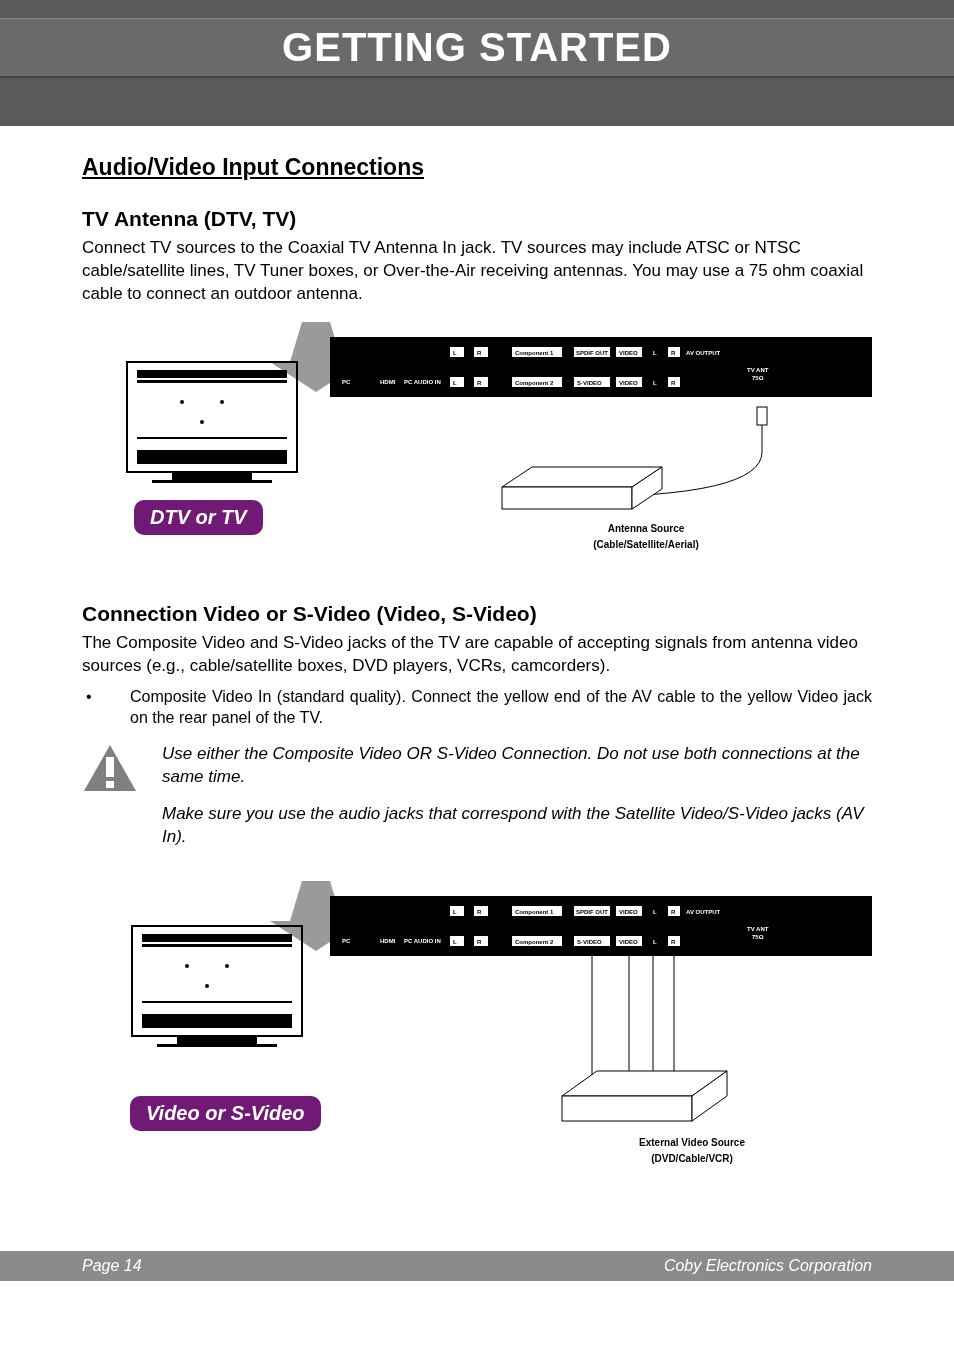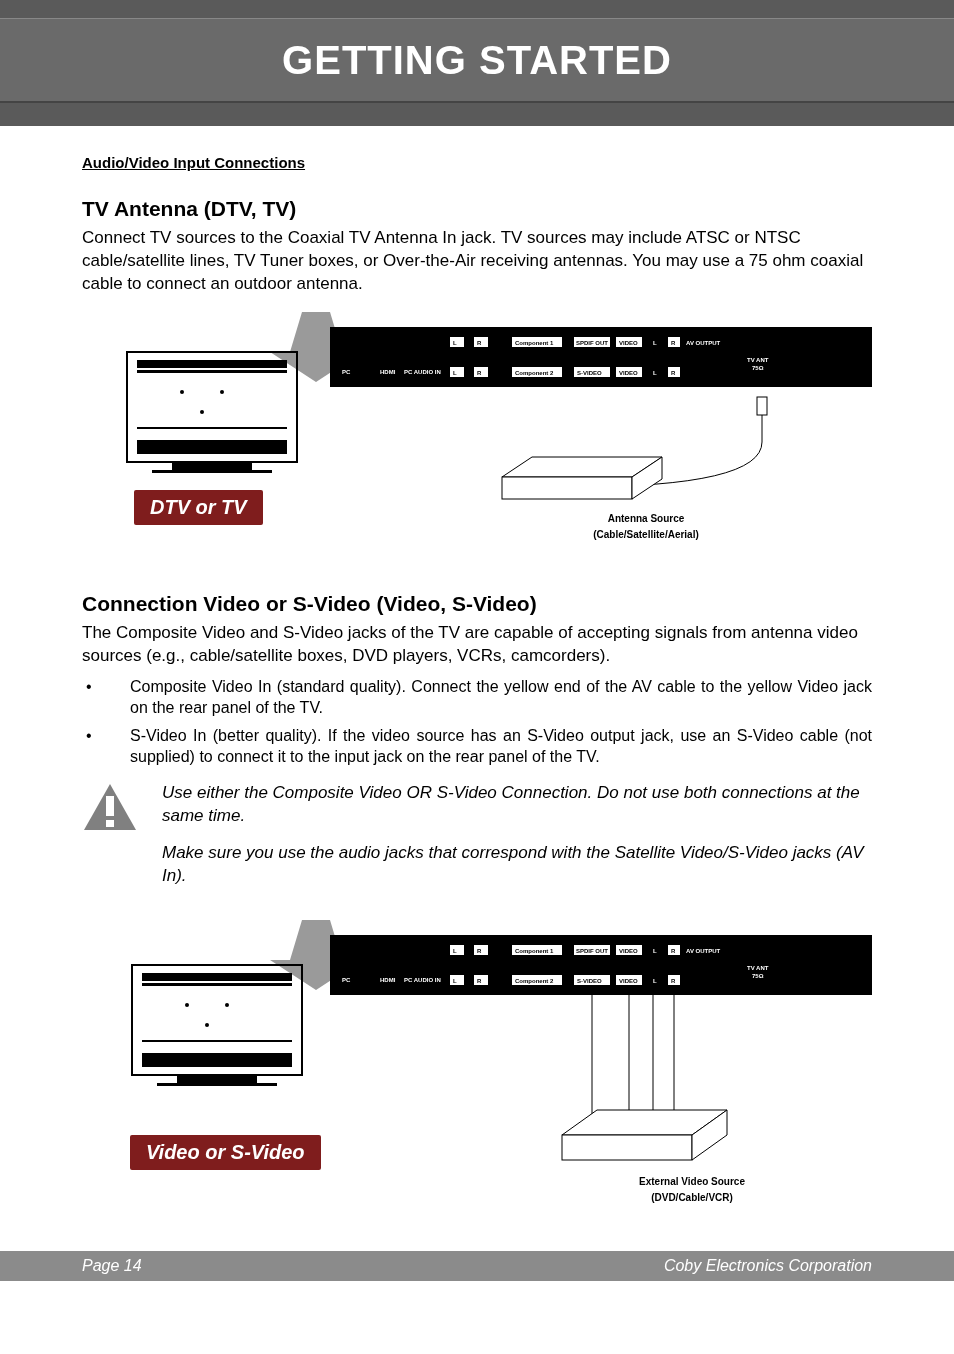--- a/index.html
+++ b/index.html
@@ -13,68 +13,68 @@
   .header-band {
     width: 100%;
     height: 126px;
     background: #5a5a5a;
     position: relative;
   }
   .header-band .inner {
     position: absolute;
     top: 18px;
     left: 0; right: 0;
-    height: 85px;
+    height: 60px;
     background: #6a6a6a;
     border-top: 1px solid #888;
     border-bottom: 2px solid #444;
     display: flex;
     align-items: center;
     justify-content: center;
   }
   .header-title {
     color: #fff;
     font-size: 40px;
     font-weight: 700;
     letter-spacing: 1px;
   }
   .page {
     padding: 28px 82px 0 82px;
   }
   .section-underline {
     font-weight: 700;
     text-decoration: underline;
-    font-size: 15px;
+    font-size: 23px;
     margin-bottom: 26px;
   }
   .subhead {
     font-weight: 700;
     font-size: 21px;
     margin-bottom: 6px;
   }
   .body-text {
     font-size: 17px;
     line-height: 1.35;
     margin-bottom: 6px;
   }
   .diagram {
     margin: 16px 0 40px 0;
     position: relative;
     width: 790px;
     height: 240px;
   }
   .diagram svg { display: block; }
   .label-pill {
-    background: #7f1d1d;
+    background: #701a75;
     color: #fff;
     font-style: italic;
     font-weight: 600;
     font-size: 20px;
     padding: 6px 16px;
-    border-radius: 2px;
+    border-radius: 10px;
     display: inline-block;
   }
   ul.bullets {
     list-style: none;
     margin: 8px 0 14px 0;
   }
   ul.bullets li {
     position: relative;
     padding-left: 48px;
     font-size: 16px;
@@ -209,21 +209,20 @@
     <div style="position:absolute; left:52px; top:178px;">
       <span class="label-pill">DTV or TV</span>
     </div>
   </div>
 
   <div class="subhead">Connection Video or S-Video (Video, S-Video)</div>
   <div class="body-text">The Composite Video and S-Video jacks of the TV are capable of accepting signals from antenna video sources (e.g., cable/satellite boxes, DVD players, VCRs, camcorders).</div>
 
   <ul class="bullets">
     <li>Composite Video In (standard quality). Connect the yellow end of the AV cable to the yellow Video jack on the rear panel of the TV.</li>
-    <li>S-Video In (better quality). If the video source has an S-Video output jack, use an S-Video cable (not supplied) to connect it to the input jack on the rear panel of the TV.</li>
   </ul>
 
   <div class="warn-block">
     <div class="warn-icon">
       <svg width="56" height="50" viewBox="0 0 56 50">
         <polygon points="28,2 54,48 2,48" fill="#808080"></polygon>
         <rect x="24" y="14" width="8" height="20" fill="#fff"></rect>
         <rect x="24" y="38" width="8" height="7" fill="#fff"></rect>
       </svg>
     </div>

